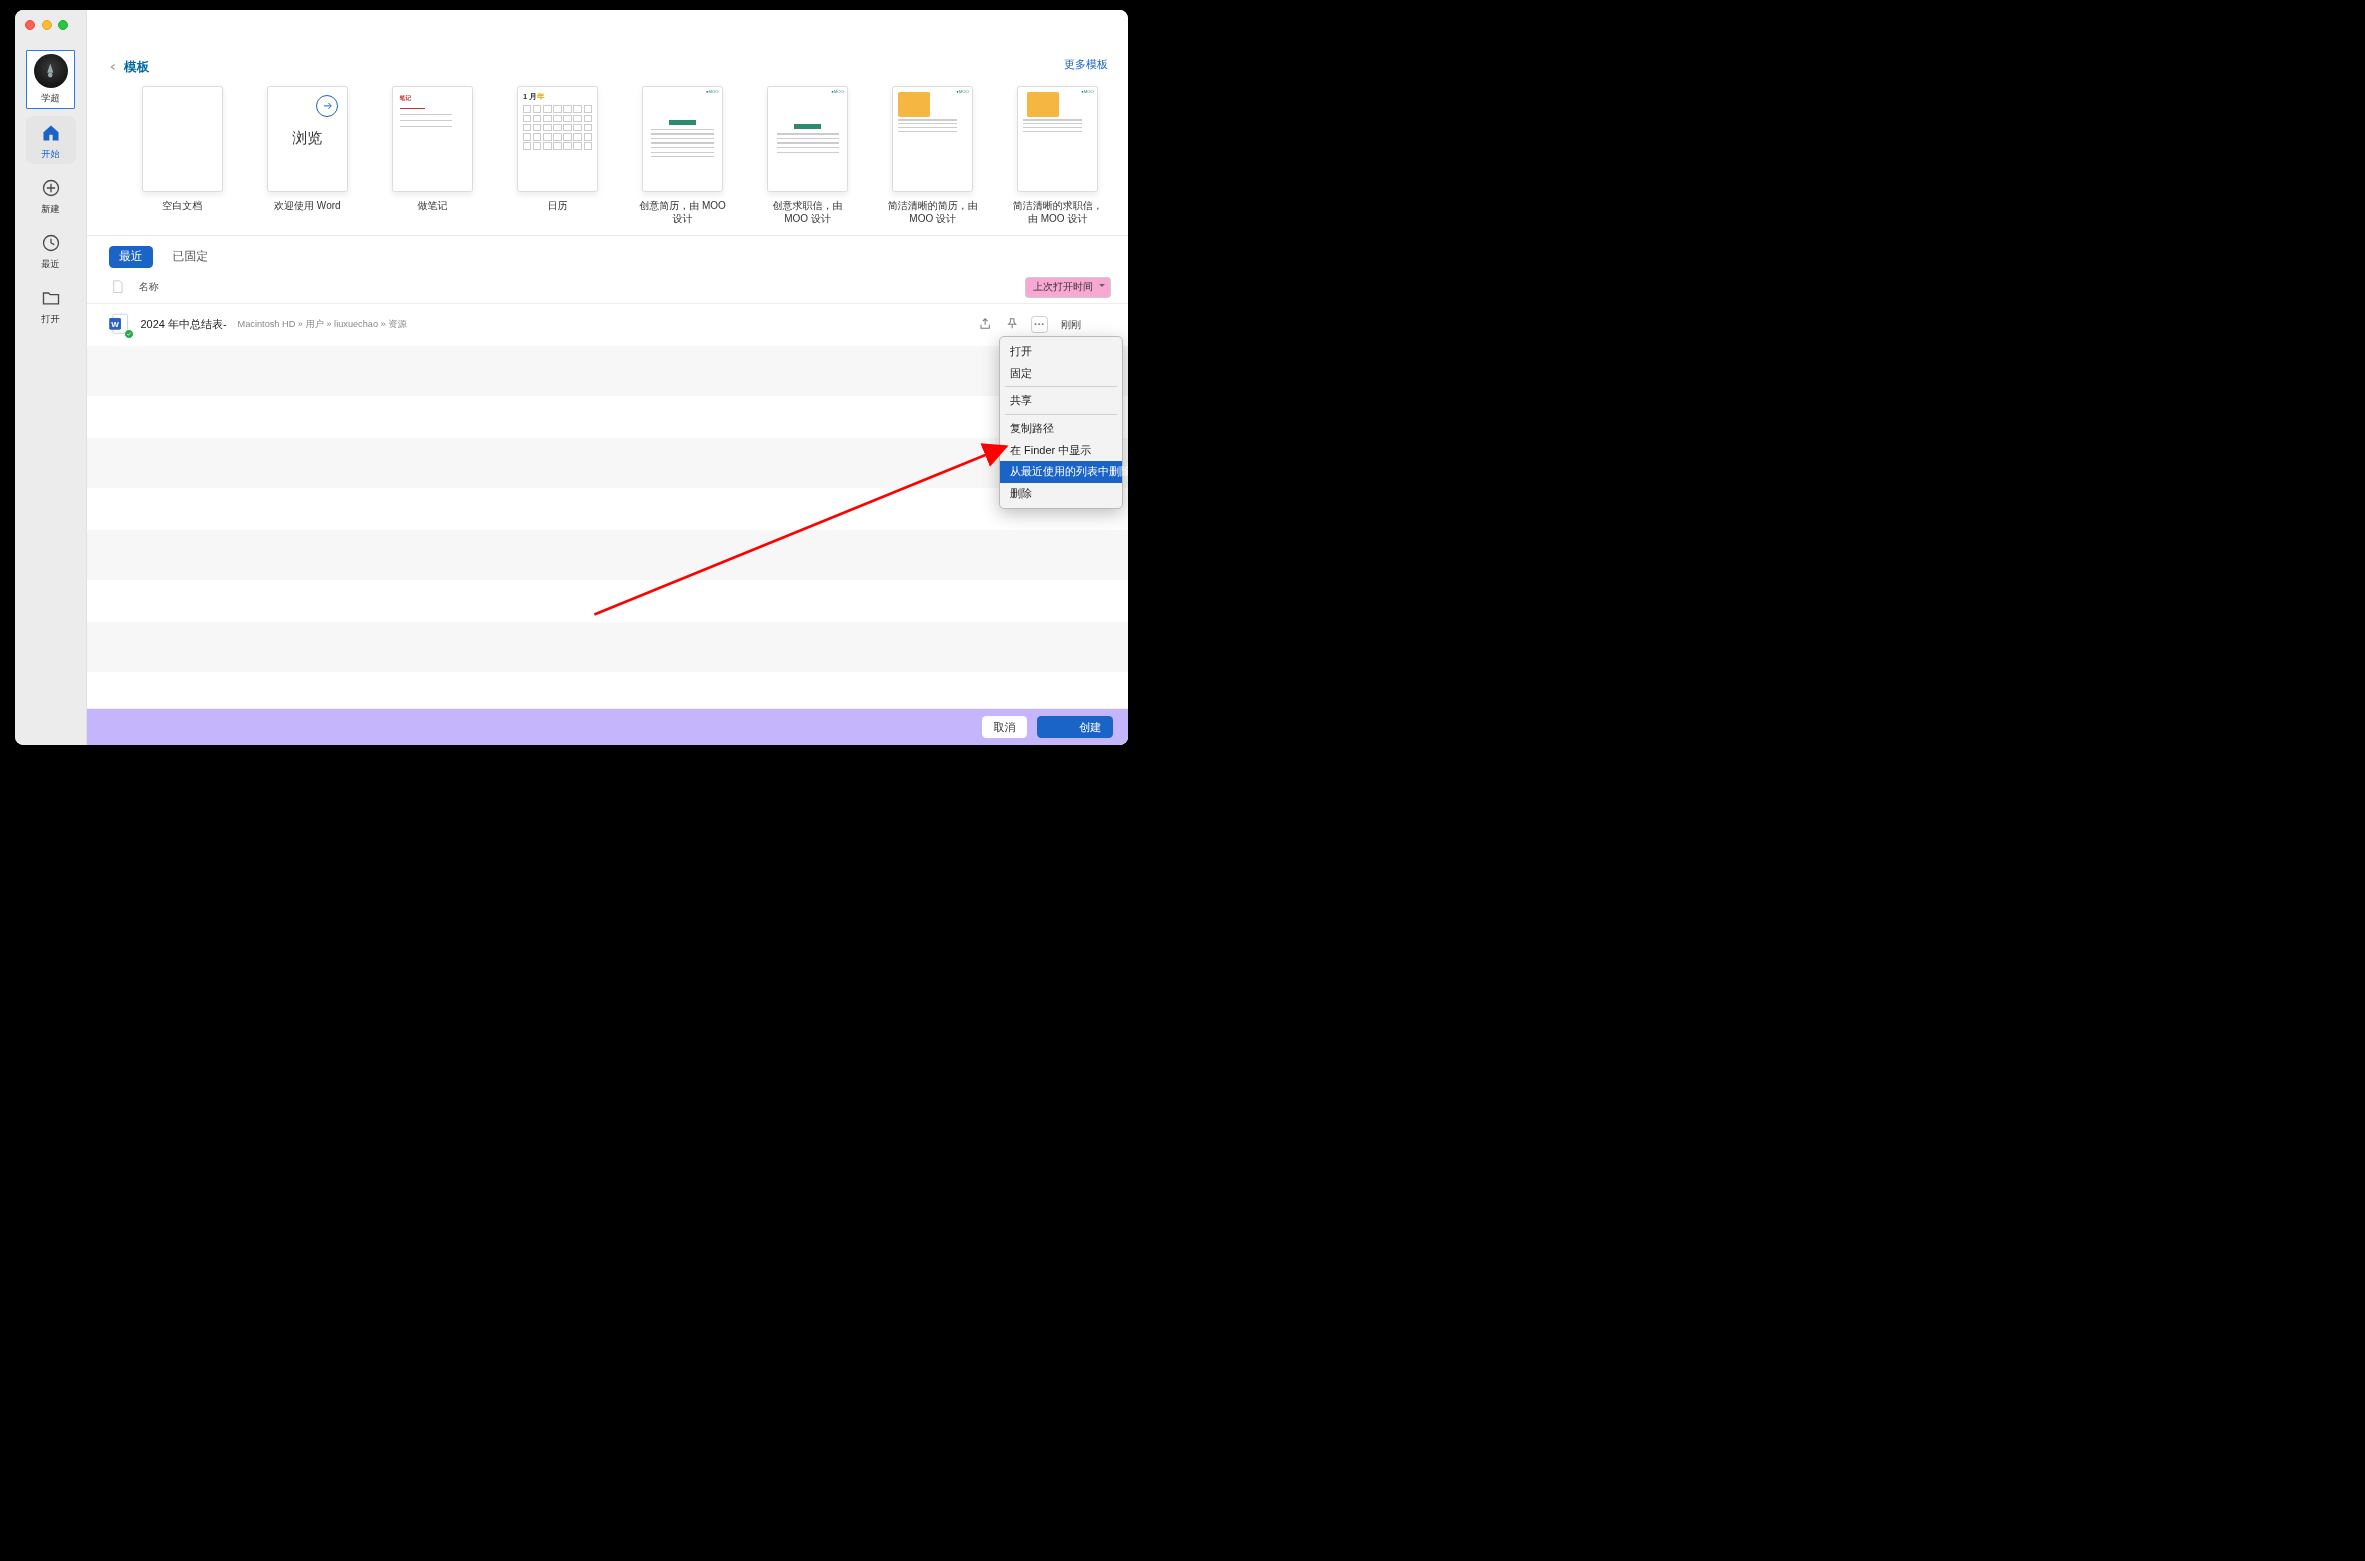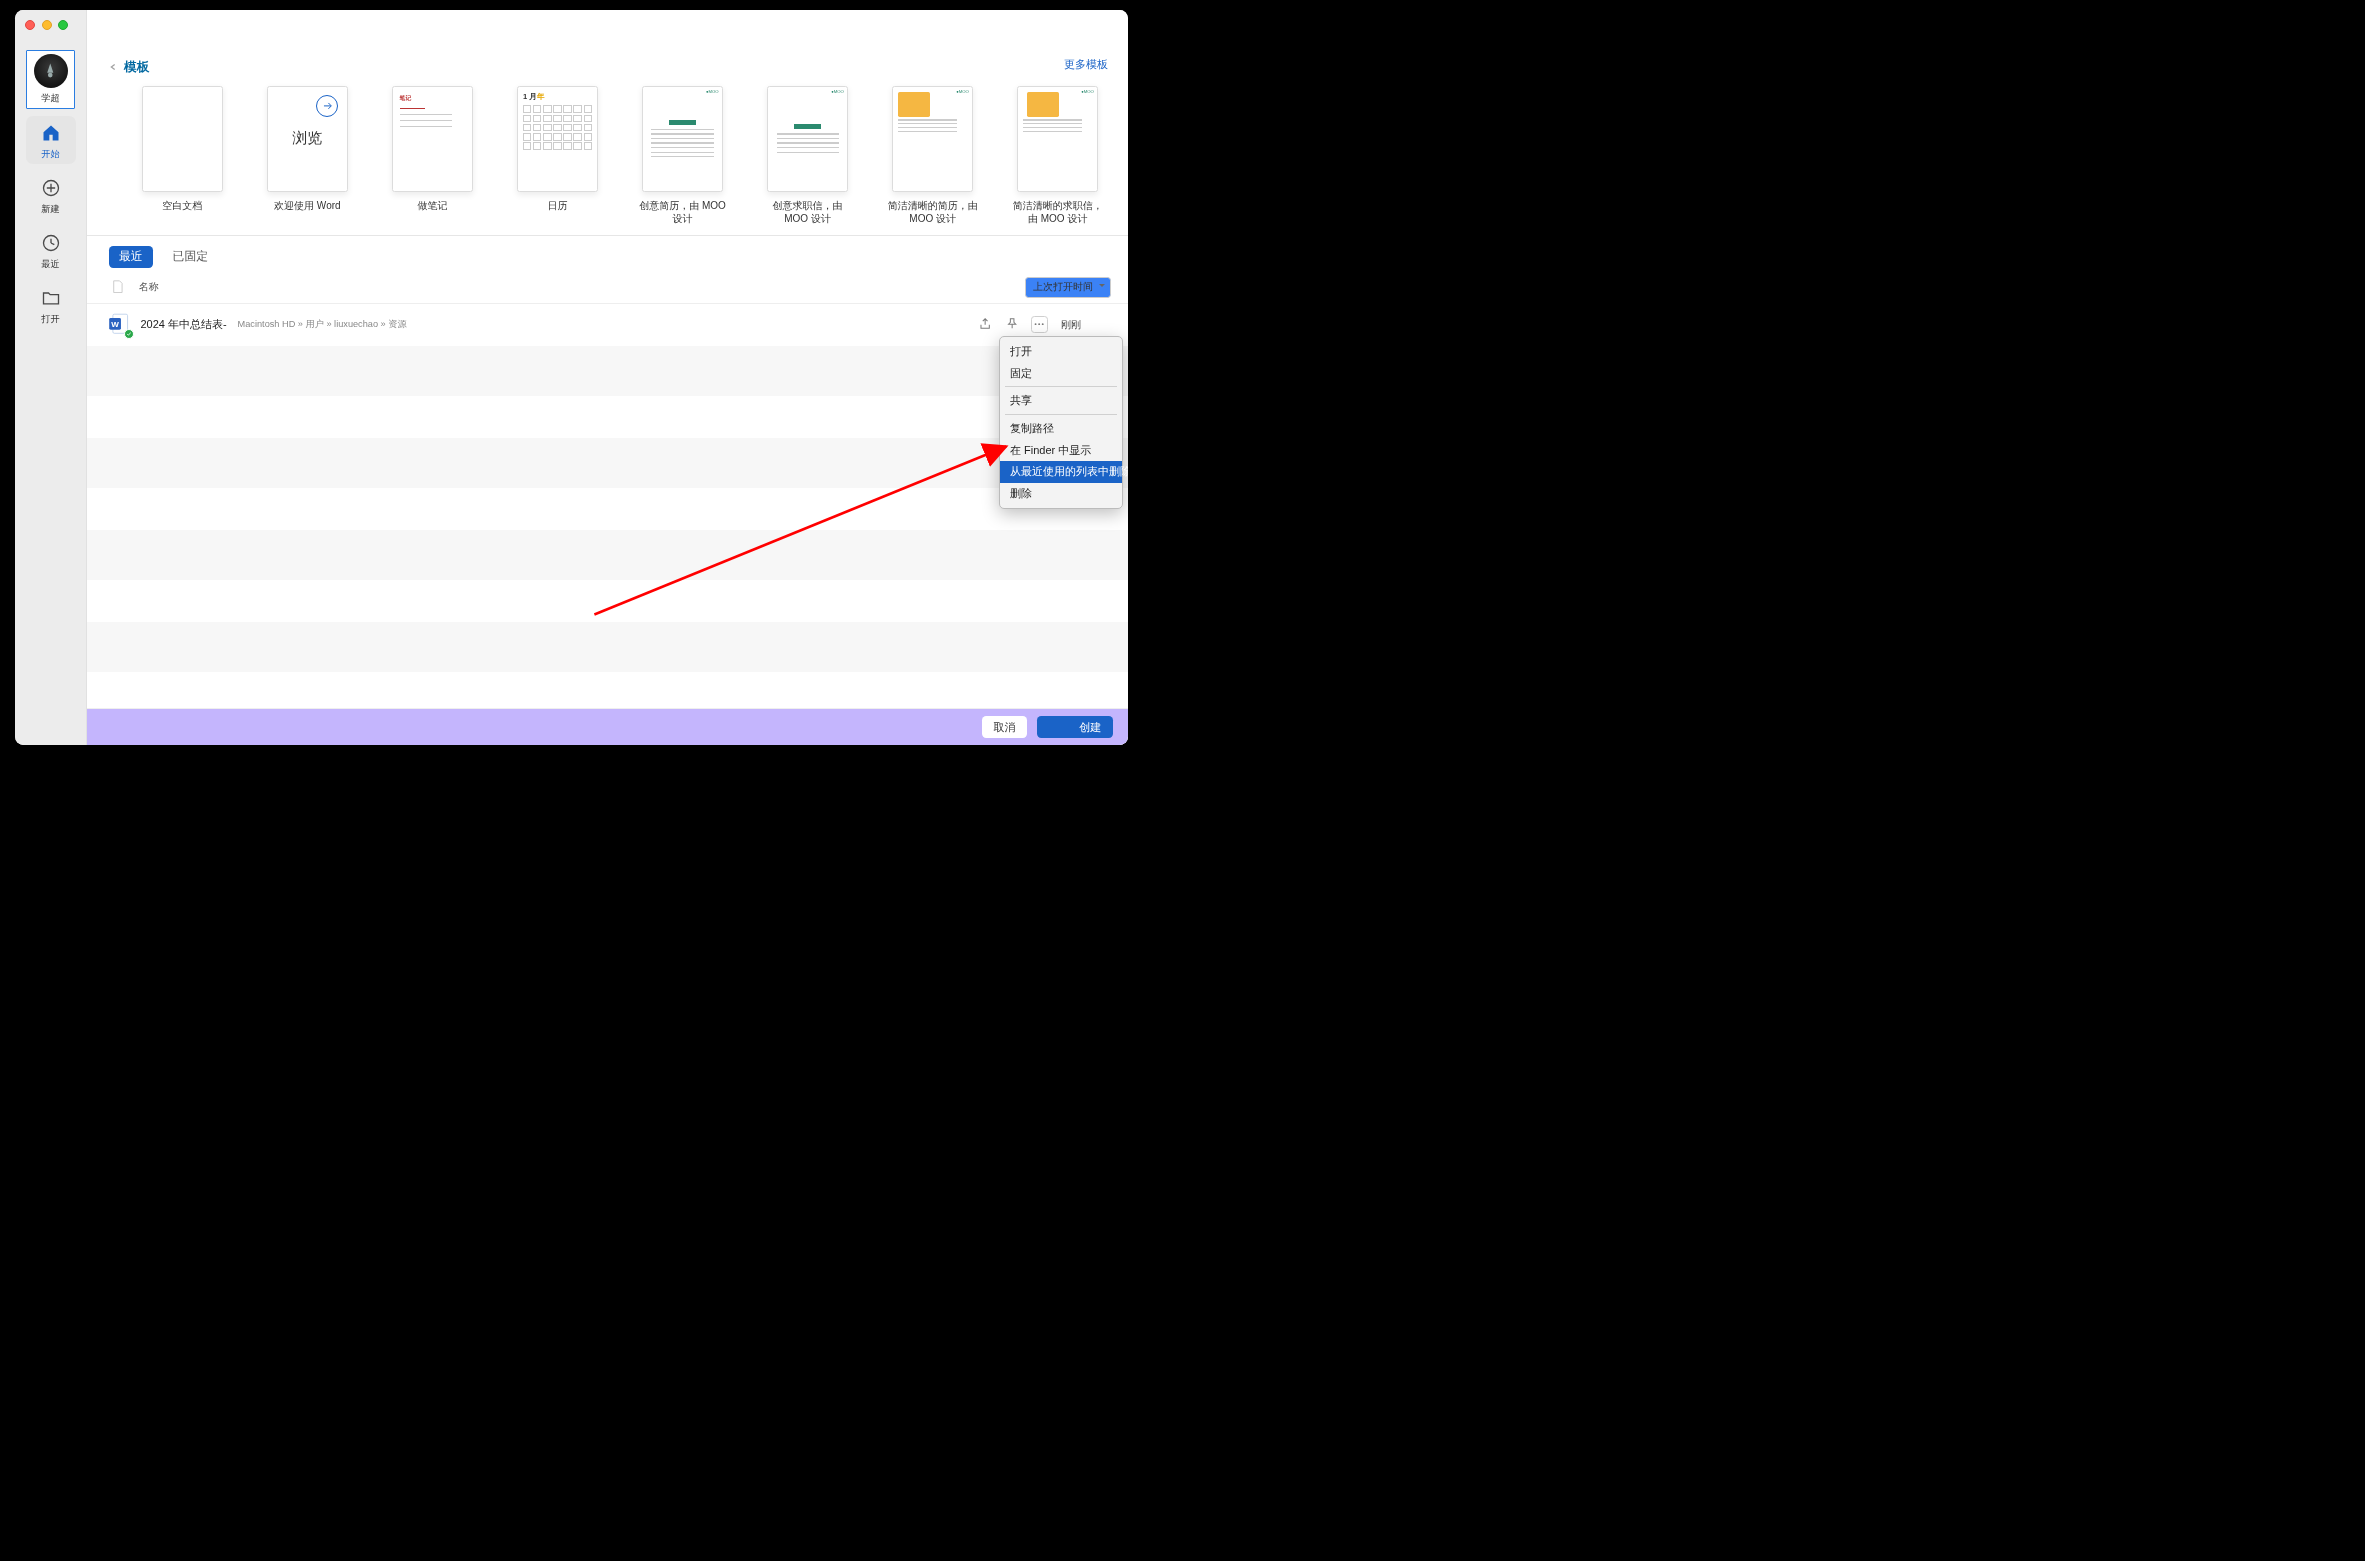--- a/index.html
+++ b/index.html
@@ -110,21 +110,21 @@
 
 .list-header {
   display:flex; align-items:center; padding:5px 17px 5px 25px; border-bottom:0.8px solid #eee;
   font-size:10px; color:#555;
 }
 .list-header .docicon { width:15px; opacity:.5; }
 .list-header .colname { margin-left:11.8px; }
 .list-header .spacer { flex:1; }
 .sort-dd {
   border:0.8px solid #ccc; border-radius:3.4px; padding:2.5px 17px 2.5px 6.7px; font-size:10px; color:#333;
-  background:#3b82f6; position:relative; cursor:pointer;
+  background:#f9a8d4; position:relative; cursor:pointer;
 }
 .sort-dd::after { content:""; position:absolute; right:5px; top:6.7px; border:3.4px solid transparent; border-top-color:#666; }
 
 .file-list { flex:1; overflow:auto; }
 .file-row {
   display:flex; align-items:center; padding:8.4px 17px 8.4px 20px;
   position:relative;
 }
 .file-icon-wrap { width:25px; height:25px; position:relative; margin-right:8.4px; }
 .file-icon-wrap svg { width:23.5px; height:23.5px; }

